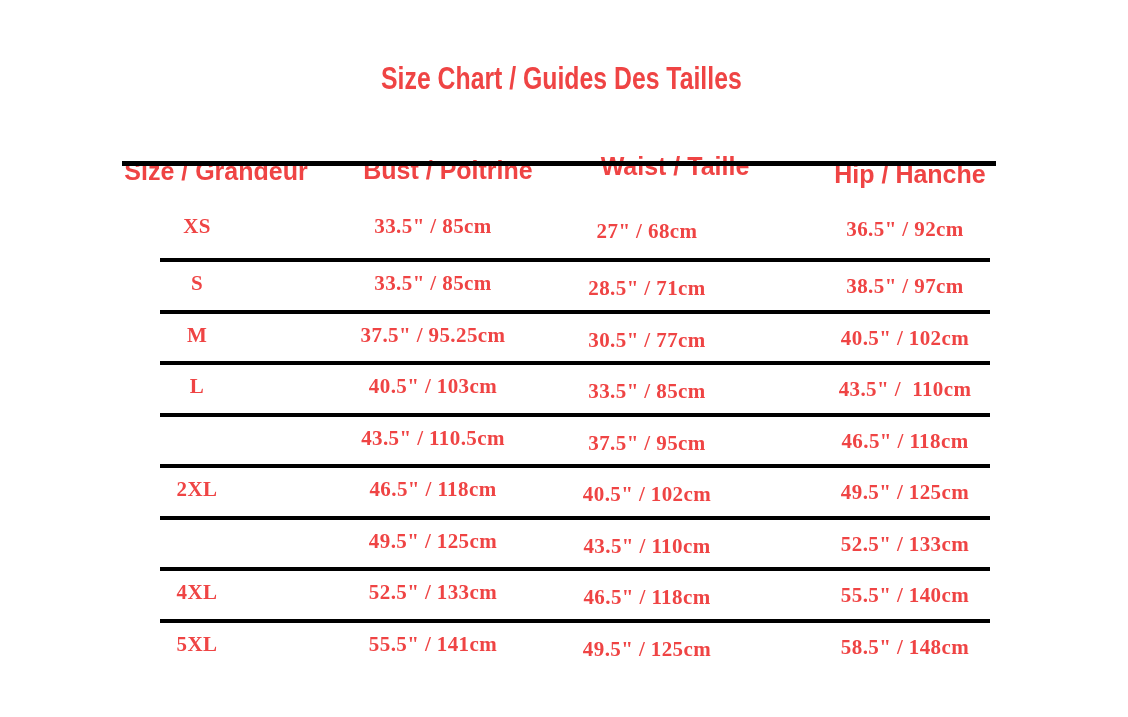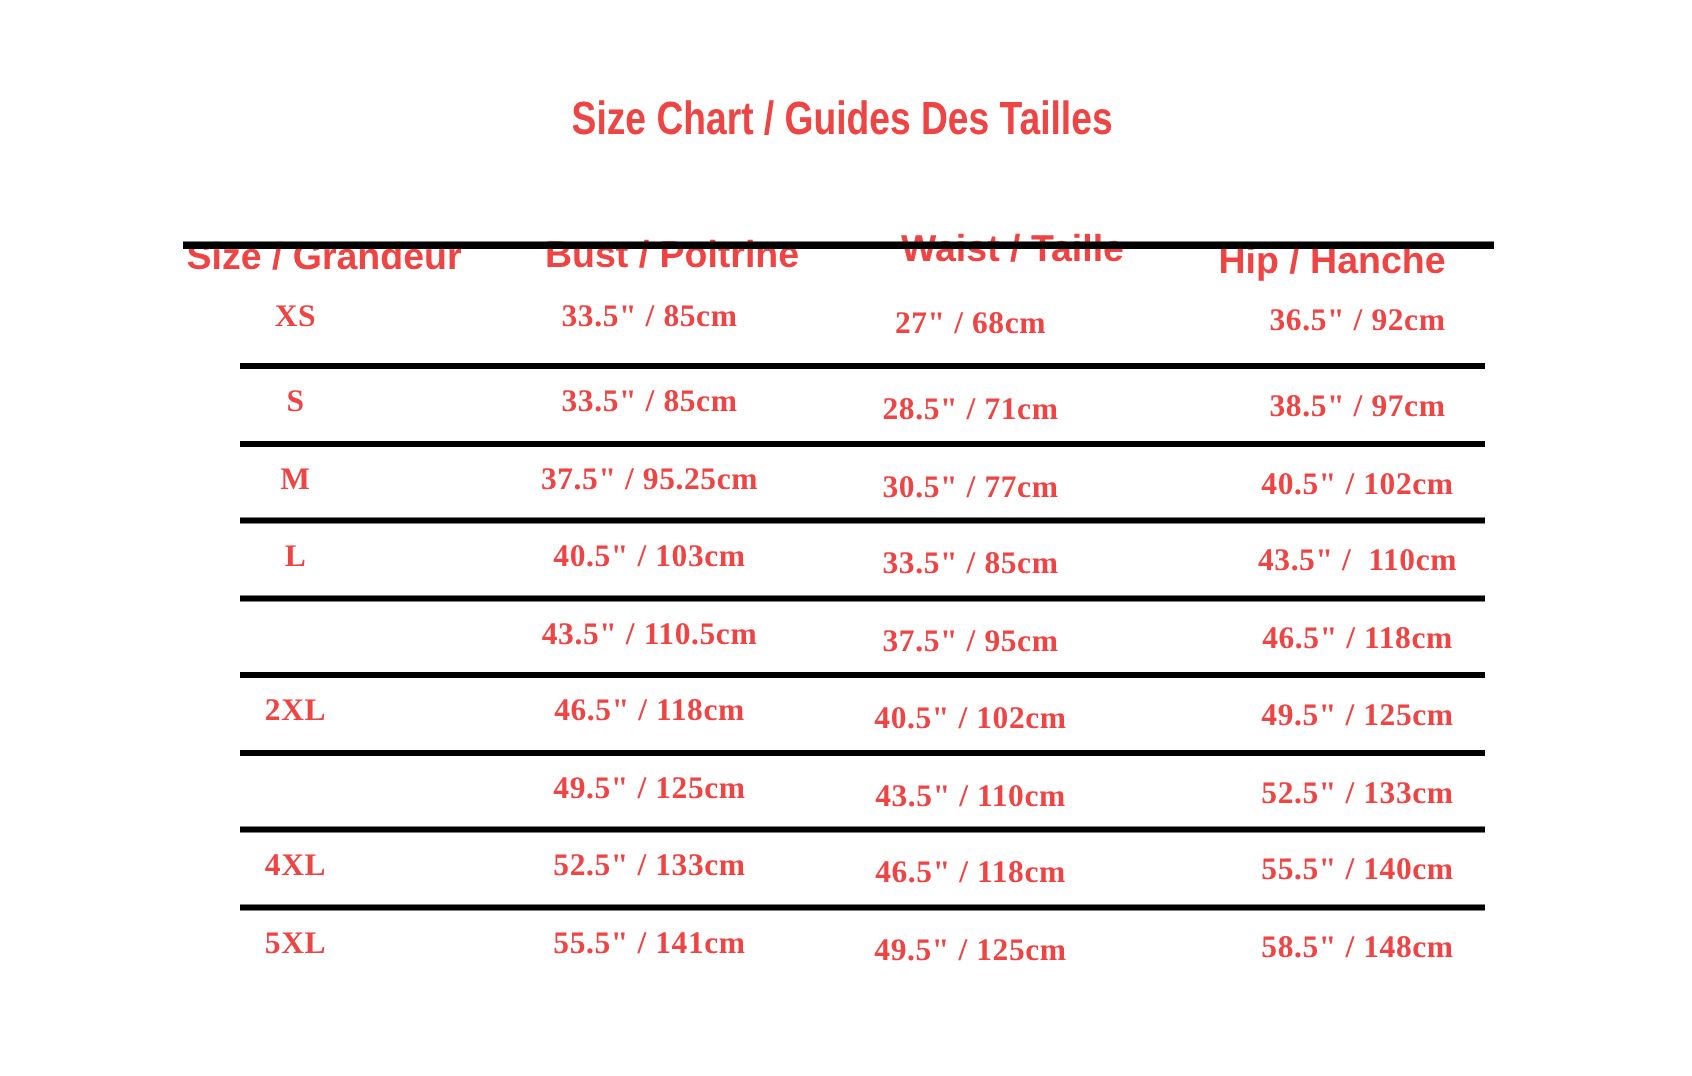--- a/index.html
+++ b/index.html
@@ -55,21 +55,21 @@
     justify-content: center;
     font-family: "Liberation Sans", sans-serif;
     font-weight: bold;
     font-size: 25px;
     white-space: pre;
     margin-top: 37px;
   }
   .hcell.h-size  { left: -66px; }
   .hcell.h-bust  { left: 166px; transform: translateY(-1px); }
   .hcell.h-waist { left: 393px; transform: translateY(-5px); text-align: right; }
-  .hcell.h-hip   { left: 606px; transform: translateY(3px); }
+  .hcell.h-hip   { left: 628px; transform: translateY(3px); }
 
   .header-line {
     position: absolute;
     top: 161px;
     left: 0;
     width: 874px;
     height: 5px;
     background: #000000;
   }
 
@@ -77,21 +77,21 @@
   .rows {
     position: absolute;
     top: 166px;
     left: 0;
     width: 874px;
   }
   .row {
     position: relative;
     height: 47.5px;
   }
-  .row.first { height: 76px; }
+  .row.first { height: 76px; margin-top: 16px; }
   .row.first .cell { padding-top: 16px; }
 
   .cell {
     position: absolute;
     top: 0;
     height: 100%;
     width: 320px;
     display: flex;
     align-items: center;
     justify-content: center;

